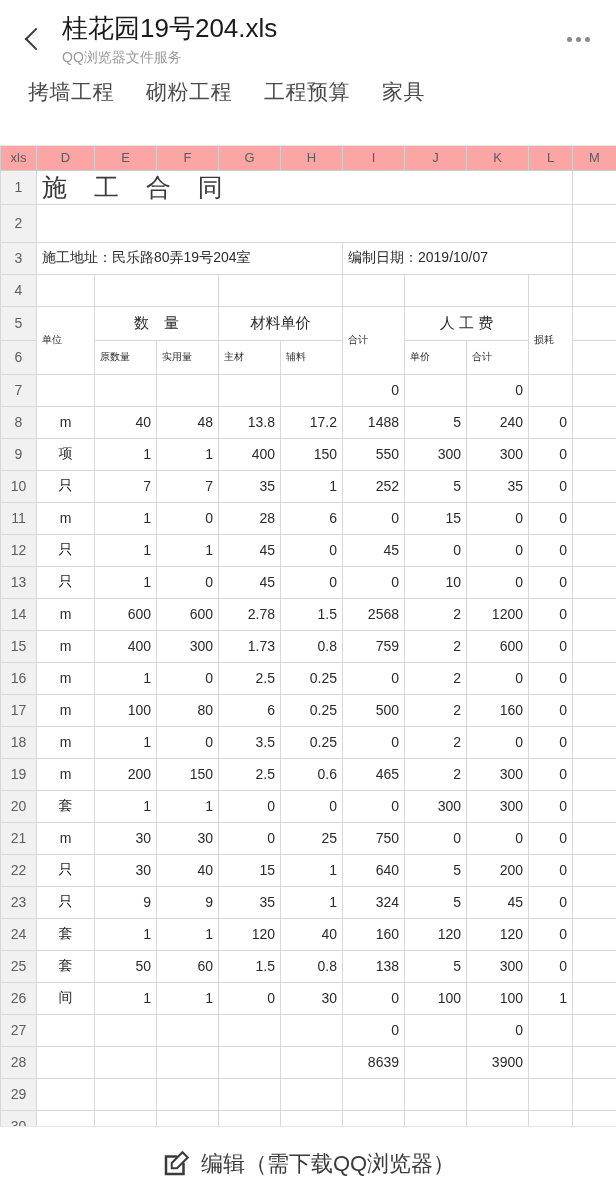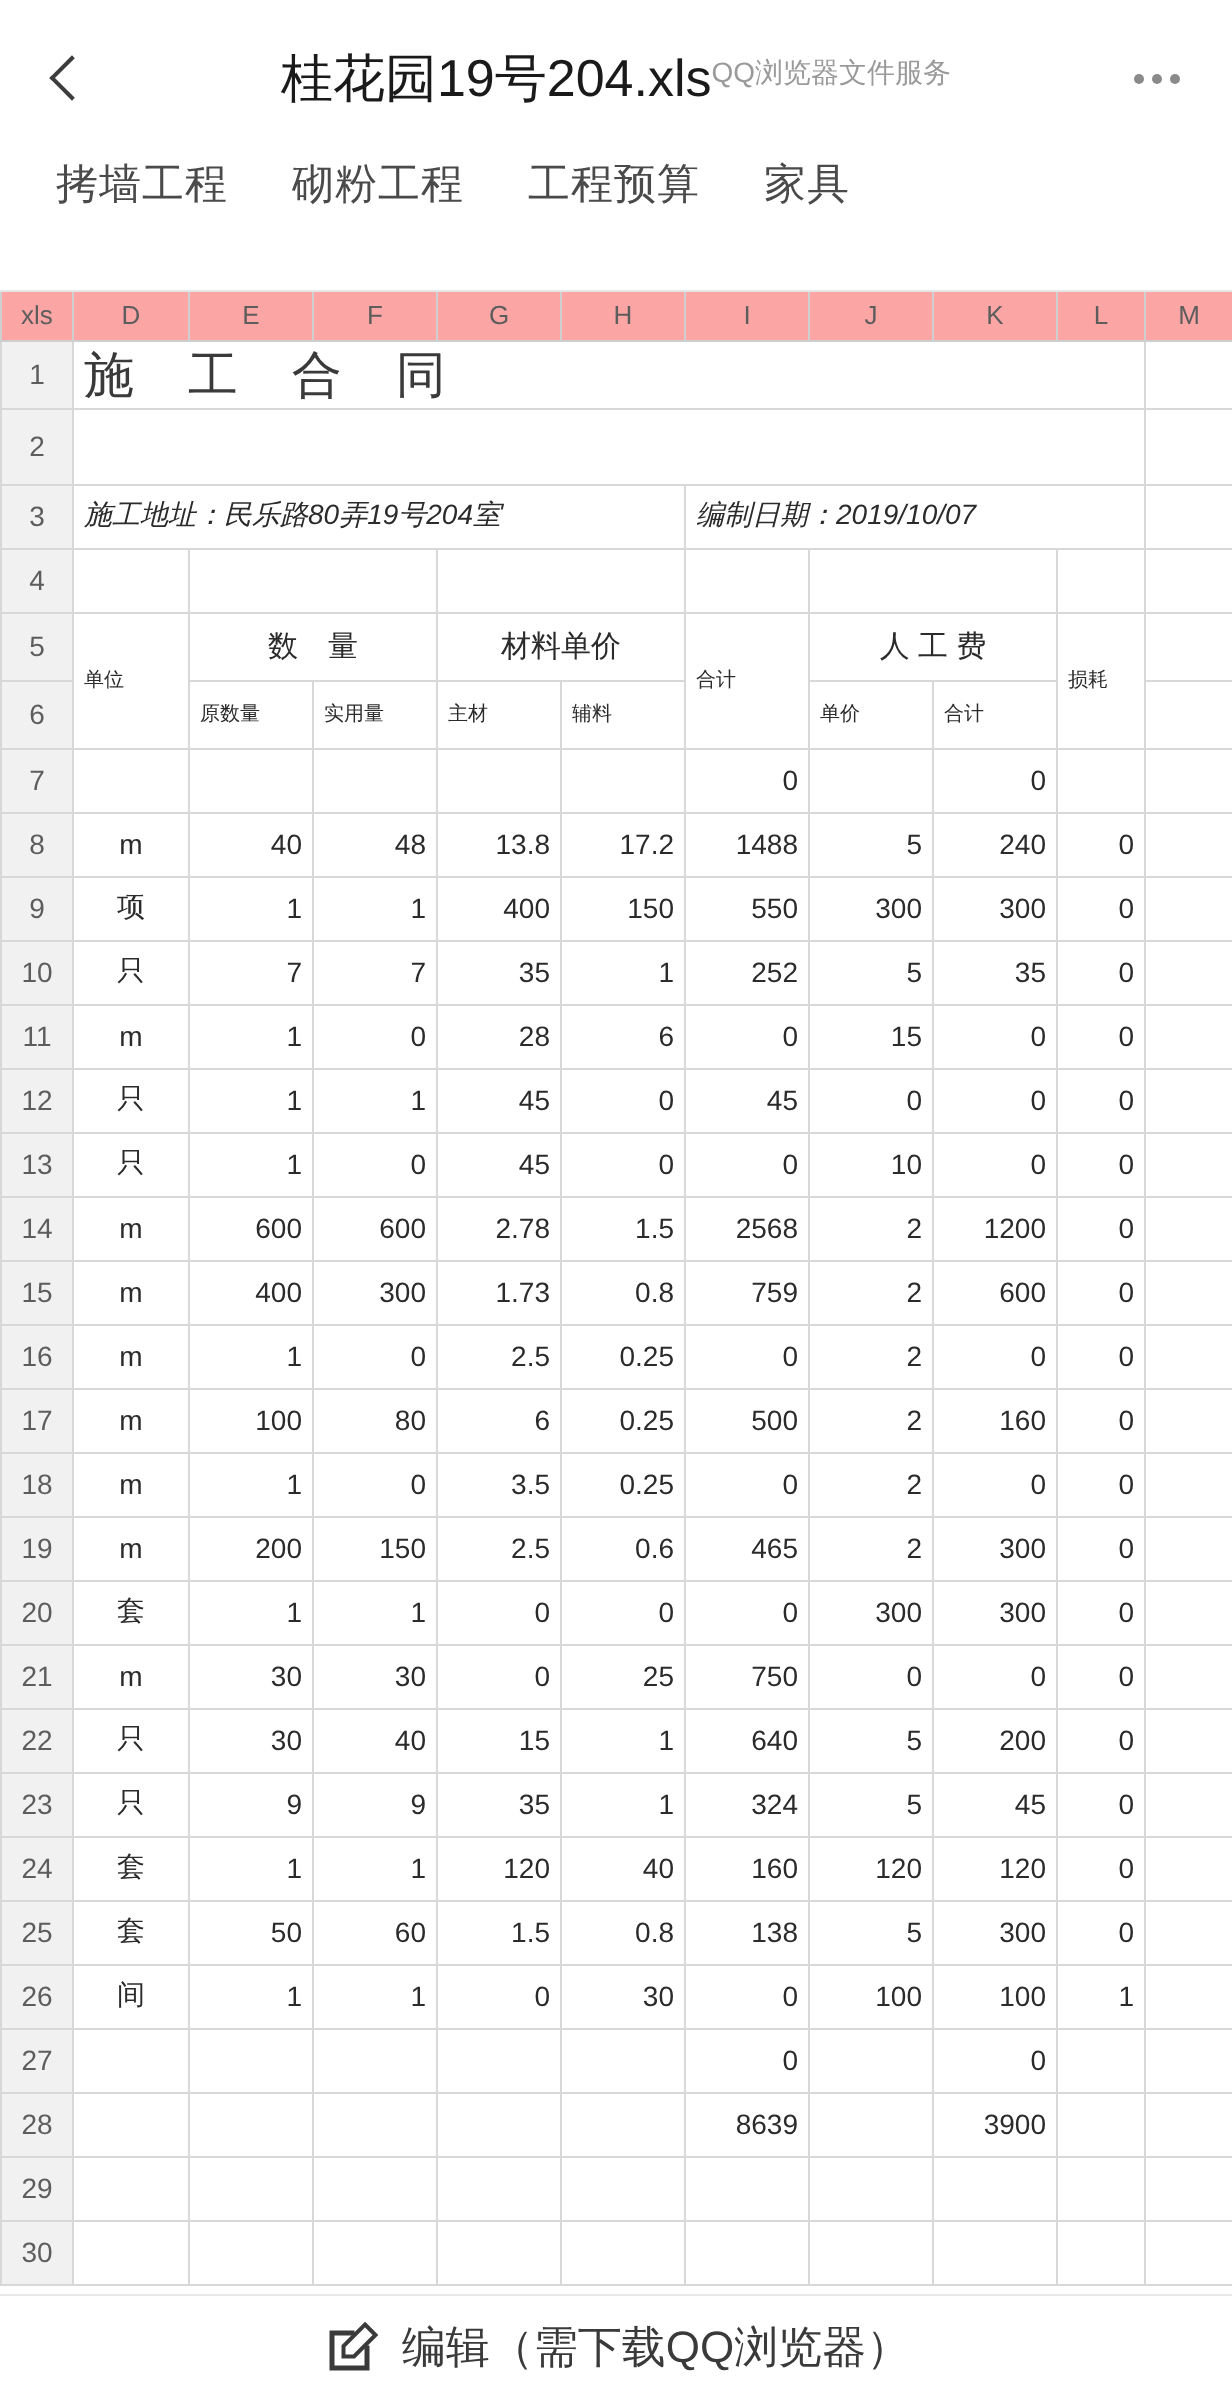--- a/index.html
+++ b/index.html
@@ -33,21 +33,21 @@
   }
   .back-chev {
     width: 16px; height: 16px;
     border-left: 2.5px solid #3c3c3c;
     border-bottom: 2.5px solid #3c3c3c;
     transform: rotate(45deg);
     margin-left: 5px;
   }
   .title-wrap {
     flex: 1 1 auto;
-    display: flex; flex-direction: row; justify-content: center;
+    display: flex; flex-direction: column; justify-content: center;
     padding-left: 6px;
     min-width: 0;
   }
   .doc-title {
     font-size: 26px;
     font-weight: 500;
     color: #1a1a1a;
     line-height: 32px;
     white-space: nowrap;
     overflow: hidden;
@@ -140,36 +140,36 @@
   td.rowhdr {
     background: #f1f1f1;
     color: #5d5d5d;
     text-align: center;
     font-size: 14px;
     border: 1px solid #cfcfcf;
     width: 36px;
   }
   td.num { text-align: right; padding-right: 8px; }
   td.ctr { text-align: center; }
-  td.lft { text-align: left; padding-left: 6px; font-style: italic; }
+  td.lft { text-align: left; padding-left: 6px; }
   td.blank { background: #fff; }
 
   .title-cell {
     font-size: 25px;
     letter-spacing: 10px;
     color: #3a3a3a;
     text-align: left;
     padding-left: 2px;
   }
   .hdr-strong { font-weight: bold; text-align: center; font-size: 15px; }
   .hdr-sub { text-align: left; font-size: 10px; }
 
   
   .bottombar {
-    height: 53px;
+    height: 74px;
     flex: 0 0 auto;
     background: #ffffff;
     border-top: 1px solid #e8e8e8;
     display: flex;
     align-items: center;
     justify-content: center;
     gap: 10px;
   }
   .edit-label {
     font-size: 22px;

